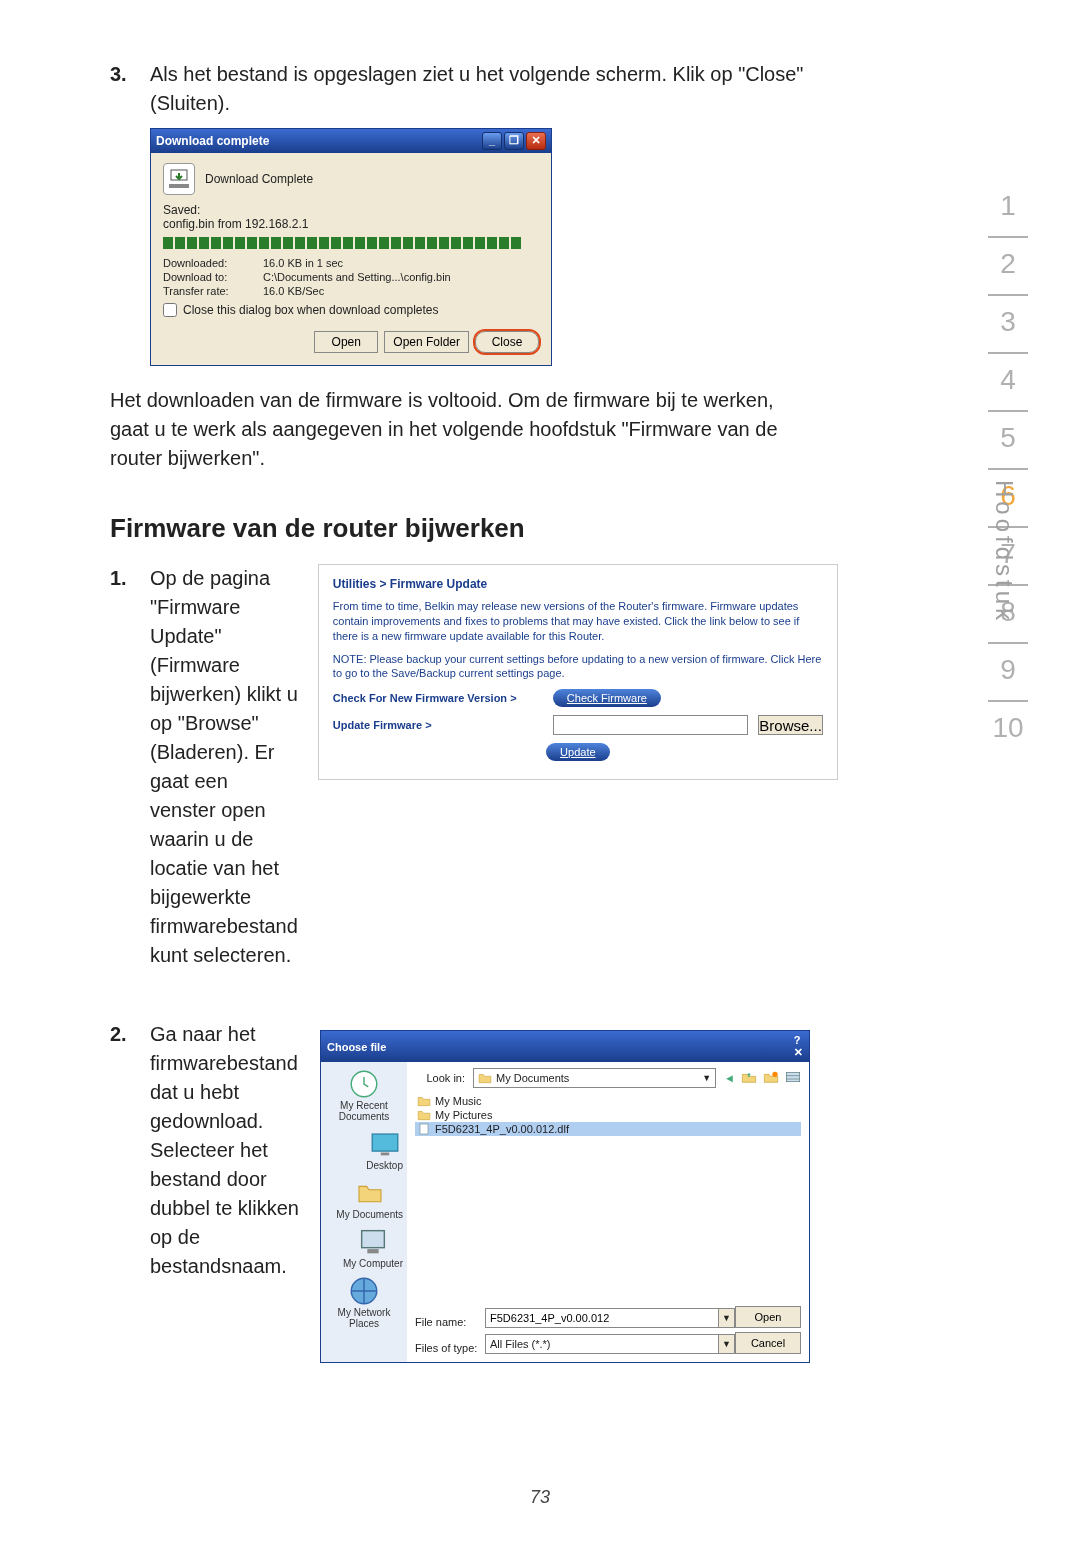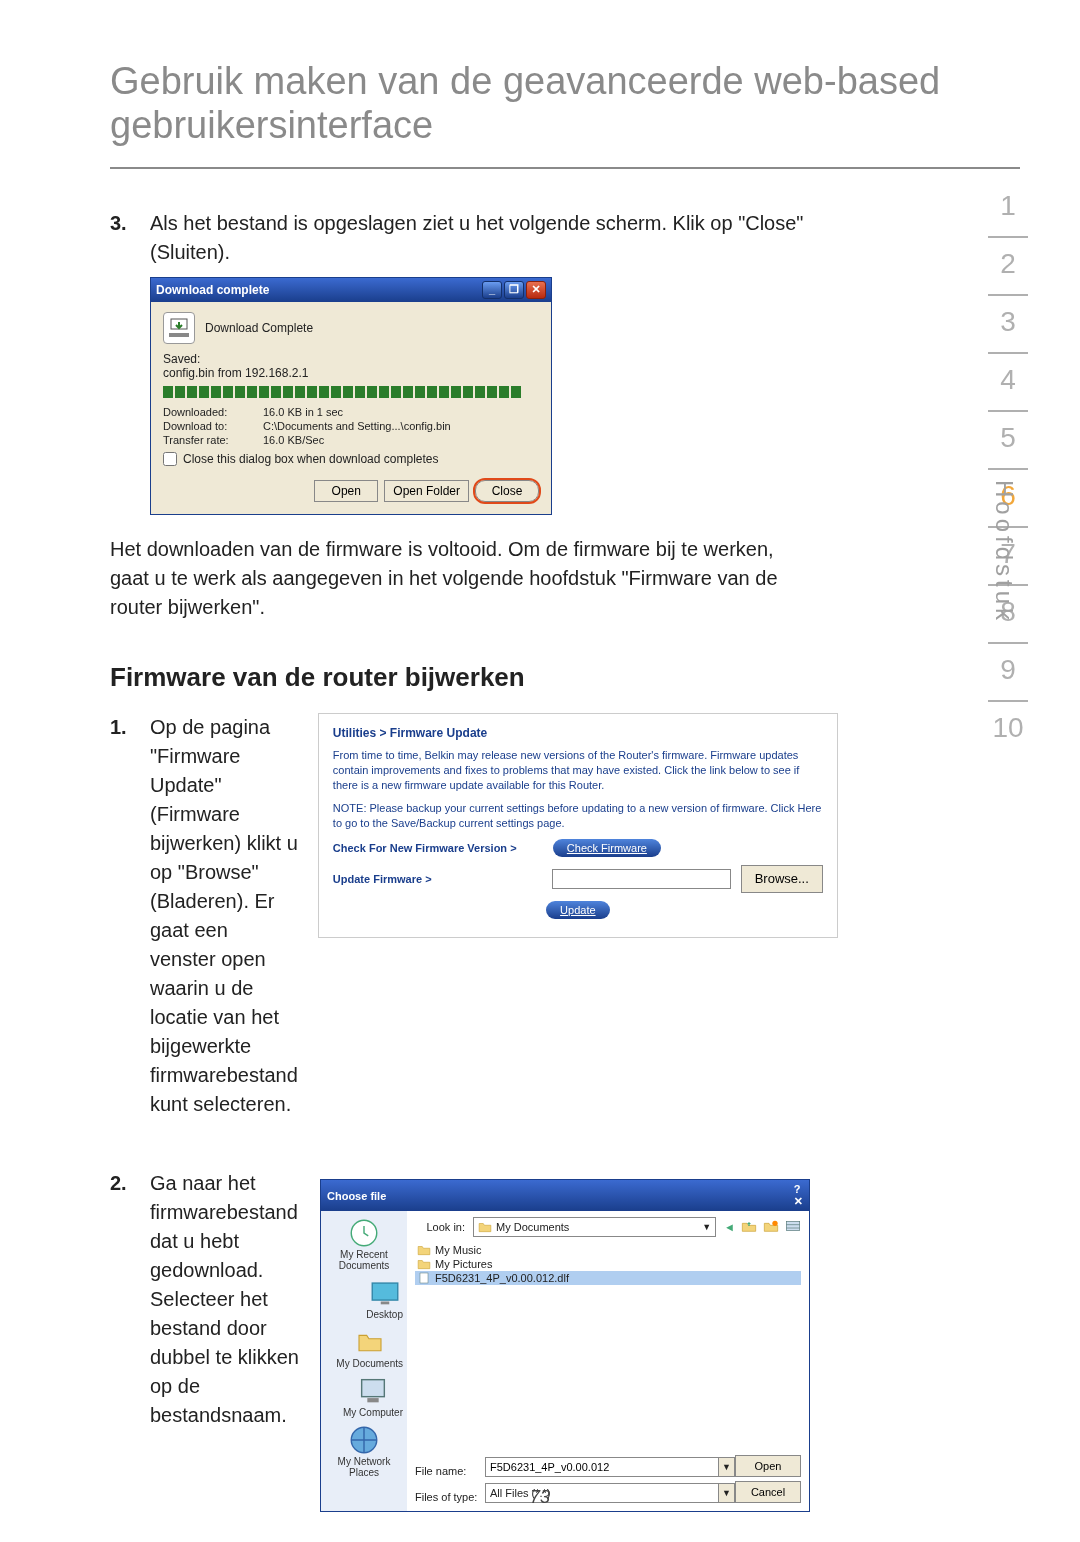--- a/index.html
+++ b/index.html
@@ -34,21 +34,21 @@
   .dlg-btn { min-width: 64px; height: 22px; background: #efe9d6; border: 1px solid #888; font-size: 12px; padding: 0 8px; }
   .dlg-btn.hl { outline: 2px solid #e04a1a; outline-offset: 0; border-radius: 10px; }
   .desc-p { font-size: 20px; line-height: 1.45; margin: 10px 0 40px 0; width: 700px; }
   h2.subhead { font-size: 26px; font-weight: 700; margin: 10px 0 20px 0; }
   .fw-panel { width: 520px; border: 1px solid #ccc; background: #fff; padding: 12px 14px 18px 14px; font-family: Tahoma, sans-serif; font-size: 12px; }
   .fw-panel .crumb { color: #1a3e8c; font-weight: 700; margin-bottom: 8px; }
   .fw-panel p { color: #1a3e8c; font-size: 11px; line-height: 1.35; margin-bottom: 8px; }
   .fw-row { display: flex; align-items: center; margin: 8px 0; gap: 10px; }
   .fw-row .lbl { color: #1a3e8c; font-weight: 700; font-size: 11px; width: 210px; }
   .fw-btn { background: linear-gradient(#4f84dc,#1a3e8c); color: #fff; border: none; border-radius: 12px; padding: 3px 14px; font-size: 11px; text-decoration: underline; }
-  .browse-btn { border: 1px solid #888; background: #efe9d6; font-size: 13px; height: 28px; padding: 0 13px; }
+  .browse-btn { border: 1px solid #888; background: #efe9d6; font-size: 15px; height: 20px; padding: 0 0; }
   .fw-input { border: 1px solid #888; height: 20px; flex: 1; }
   .center { text-align: center; }
   
   .filedlg { margin: 10px 0 0 0; width: 490px; border: 1px solid #1a3e8c; font-family: Tahoma, sans-serif; font-size: 11px; position: relative; }
   .filedlg .titlebar { background: linear-gradient(#3b6ad0,#1a3e8c); color: #fff; font-weight: 700; padding: 3px 6px; display: flex; justify-content: space-between; align-items: center; }
   .filedlg .fd-body { display: flex; }
   .filedlg .places { width: 86px; background: #e8eef8; padding: 8px 4px; display: flex; flex-direction: column; gap: 8px; align-items: flex-end; }
   .place { text-align: center; font-size: 10px; color: #333; }
   .place .ic { width: 34px; height: 28px; margin: 0 auto 2px auto; display:flex; align-items:center; justify-content:center; }
   .filedlg .main { flex: 1; background: #fff; min-height: 300px; padding: 6px 8px 10px 8px; position: relative; }
@@ -69,21 +69,20 @@
   .page-num { position: absolute; bottom: 34px; left: 0; width: 1080px; text-align: center; font-size: 18px; color: #444; font-style: italic; }
   .right-col { width: 520px; }
   .step-split { display:flex; gap:20px; align-items:flex-start; }
   .step-split .left-col { width:280px; }
   .pt-40 { padding-top: 40px; }
 </style>
 </head>
 <body>
 
 <div class="page">
-  <h1 class="page-title">Gebruik maken van de geavanceerde web-based gebruikersinterface</h1>
 
   <div class="section-nav">
     <div class="section-label">Hoofdstuk</div>
     <div class="section-item">1</div>
     <div class="section-item">2</div>
     <div class="section-item">3</div>
     <div class="section-item">4</div>
     <div class="section-item">5</div>
     <div class="section-item active">6</div>
     <div class="section-item">7</div>

